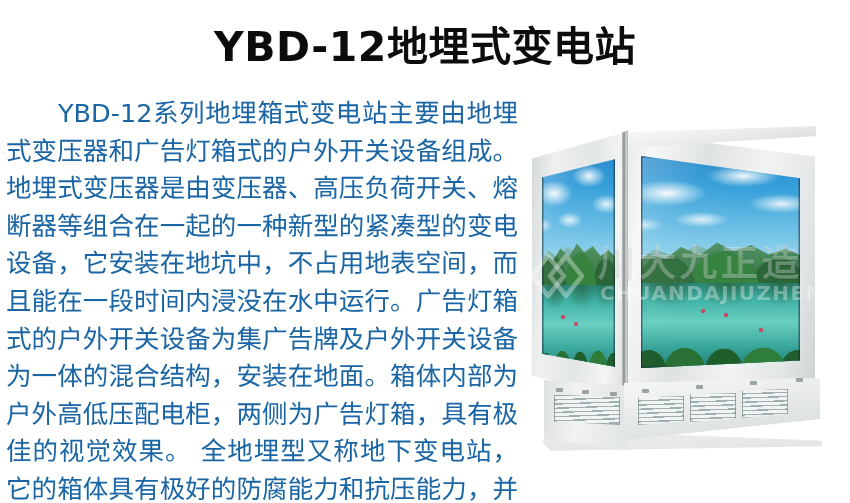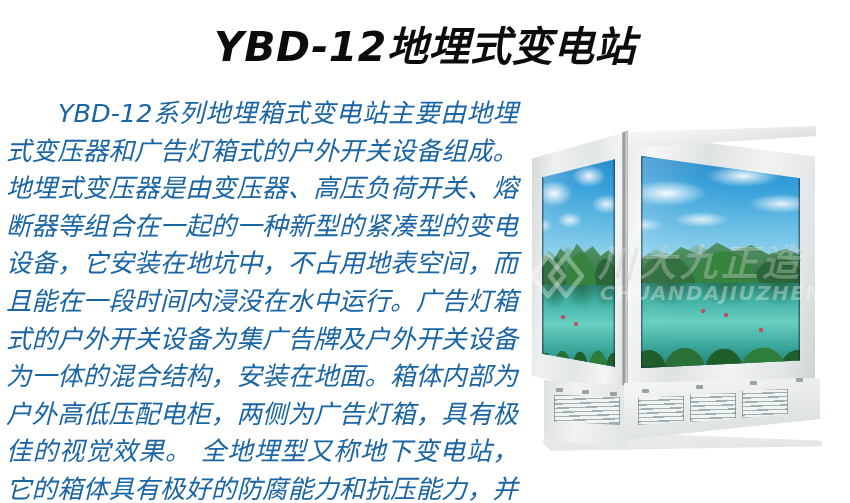--- a/index.html
+++ b/index.html
@@ -14,21 +14,20 @@
     overflow: hidden;
     font-family: "DejaVu Sans", "Liberation Sans", sans-serif;
     position: relative;
   }
 
   .page {
     position: relative;
     width: 850px;
     height: 432px;
     background: #ffffff;
-    font-style: italic;
   }
 
   
   .title {
     position: absolute;
     left: 0;
     top: 22px;
     width: 850px;
     text-align: center;
     font-size: 41px;

